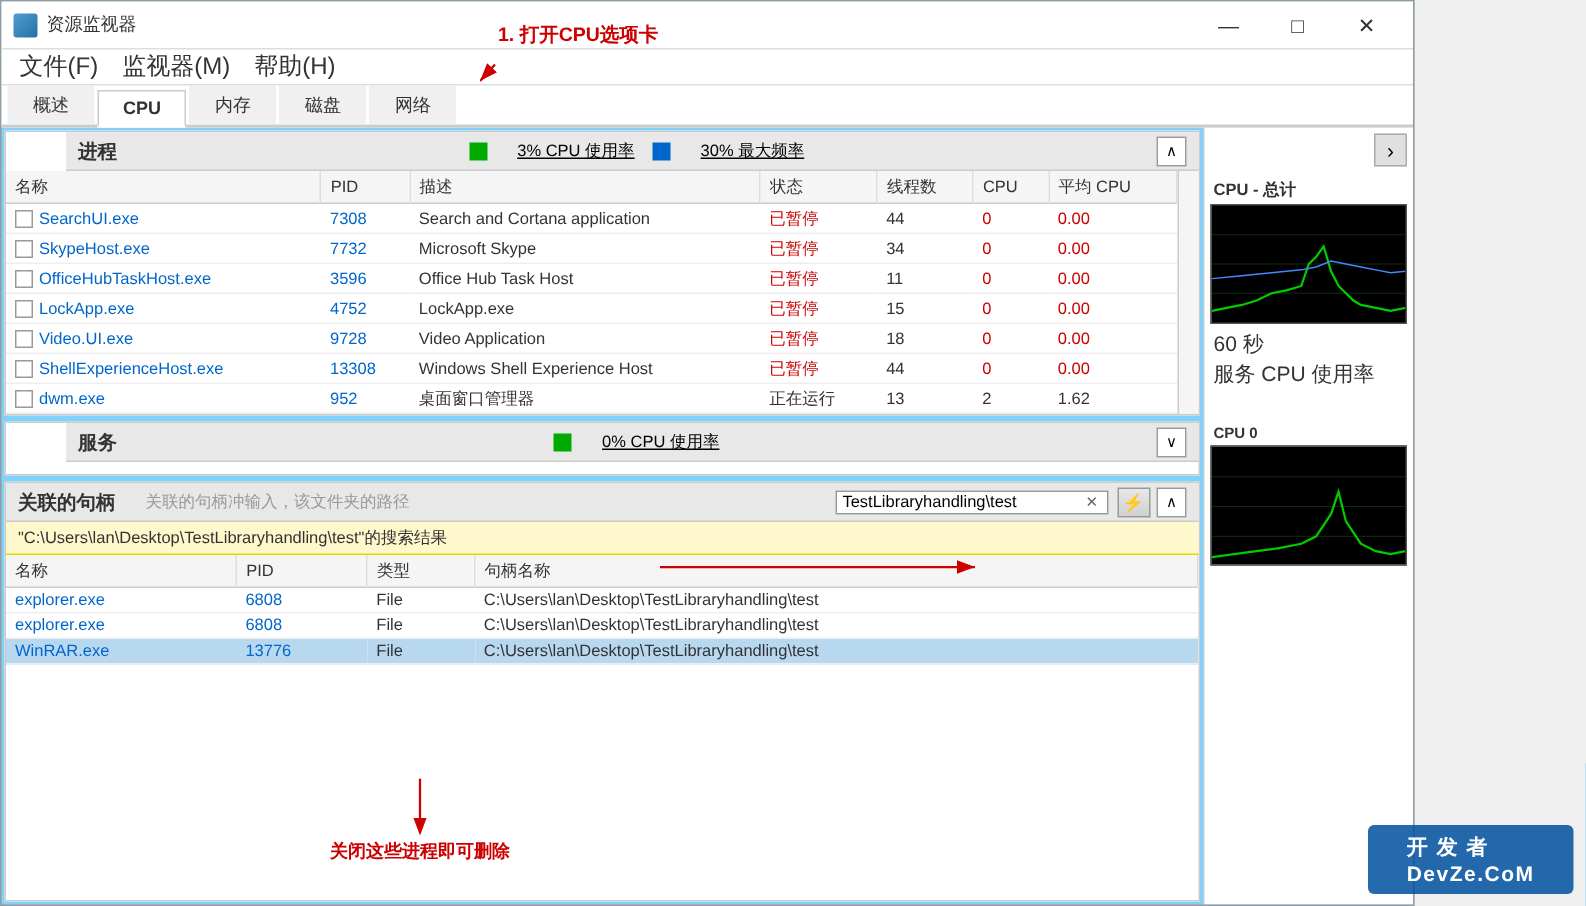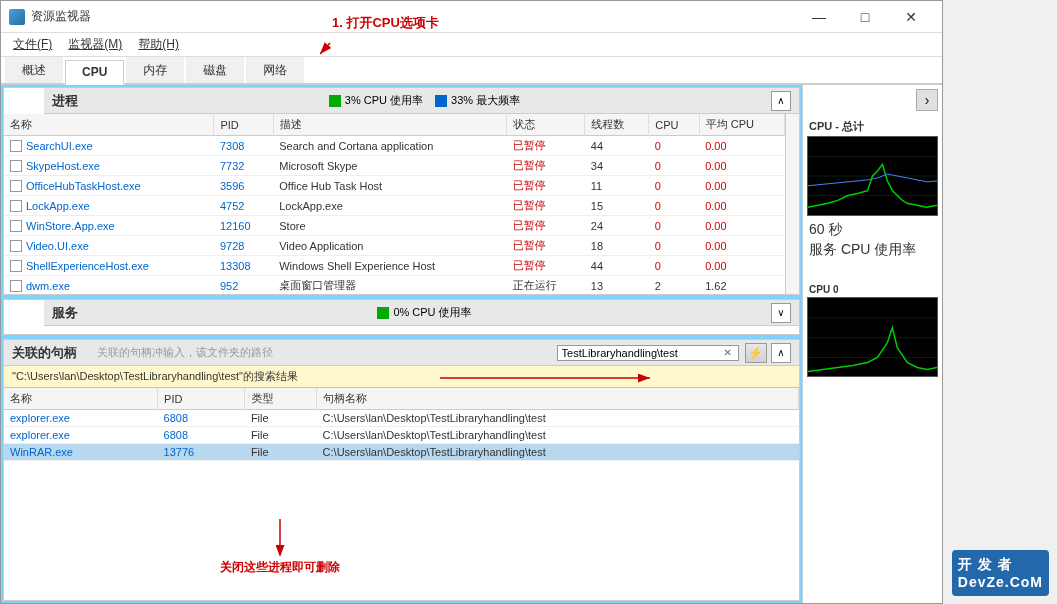--- a/index.html
+++ b/index.html
@@ -63,24 +63,23 @@
     .menu-bar {
       background: #fff;
       height: 24px;
       display: flex;
       align-items: center;
       padding: 0 4px;
       border-bottom: 1px solid #ddd;
     }
     .menu-item {
       padding: 2px 8px;
-      font-size: 12px;
+      font-size: 16px;
       cursor: pointer;
       color: #333;
-      text-decoration: underline;
     }
     .tab-bar {
       background: #fff;
       height: 28px;
       display: flex;
       align-items: flex-end;
       padding: 0 4px;
       border-bottom: 2px solid #ccc;
     }
     .tab {
@@ -143,21 +142,22 @@
     }
     .section-stats {
       display: flex;
       align-items: center;
       gap: 12px;
       font-size: 11px;
     }
     .stat-item {
       display: flex;
       align-items: center;
-      gap: 4px;
+      gap: 20px;
+      text-decoration: underline;
     }
     .stat-box {
       width: 12px;
       height: 12px;
     }
     .stat-box.green { background: #00aa00; }
     .stat-box.blue { background: #0066cc; }
     .collapse-btn {
       width: 20px;
       height: 20px;
@@ -324,21 +324,21 @@
       border: 1px solid #555;
       position: relative;
       overflow: hidden;
     }
     .watermark {
       position: absolute;
       bottom: 8px;
       right: 8px;
       background: rgba(0,80,160,0.85);
       color: #fff;
-      padding: 6px 6px;
+      padding: 6px 26px;
       font-size: 14px;
       font-weight: bold;
       border-radius: 4px;
       letter-spacing: 1px;
     }
     .services-section {
       min-height: 36px;
     }
     .services-header {
       background: #e8e8e8;
@@ -405,21 +405,21 @@
       <div class="section" style="flex:0 0 auto;">
         <div class="section-header">
           <span class="section-title">进程</span>
           <div class="section-stats">
             <div class="stat-item">
               <div class="stat-box green"></div>
               <span>3% CPU 使用率</span>
             </div>
             <div class="stat-item">
               <div class="stat-box blue"></div>
-              <span>33% 最大频率</span>
+              <span>30% 最大频率</span>
             </div>
           </div>
           <button class="collapse-btn">∧</button>
         </div>
         <div style="display:flex;">
           <div class="table-container" style="flex:1;">
             <table>
               <thead>
                 <tr>
                   <th>名称</th>
@@ -485,34 +485,20 @@
       <td>LockApp.exe</td>
       <td class="red">已暂停</td>
       <td>15</td>
       <td class="red">0</td>
       <td class="red">0.00</td>
     </tr>
                   <tr>
       <td>
         <div class="process-name">
           <div class="checkbox"></div>
-          <span style="color:#0066cc;">WinStore.App.exe</span>
-        </div>
-      </td>
-      <td class="blue">12160</td>
-      <td>Store</td>
-      <td class="red">已暂停</td>
-      <td>24</td>
-      <td class="red">0</td>
-      <td class="red">0.00</td>
-    </tr>
-                  <tr>
-      <td>
-        <div class="process-name">
-          <div class="checkbox"></div>
           <span style="color:#0066cc;">Video.UI.exe</span>
         </div>
       </td>
       <td class="blue">9728</td>
       <td>Video Application</td>
       <td class="red">已暂停</td>
       <td>18</td>
       <td class="red">0</td>
       <td class="red">0.00</td>
     </tr>

